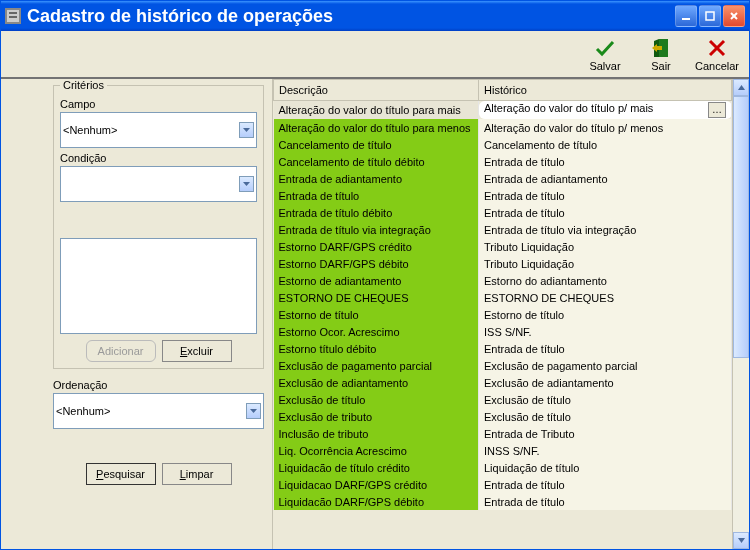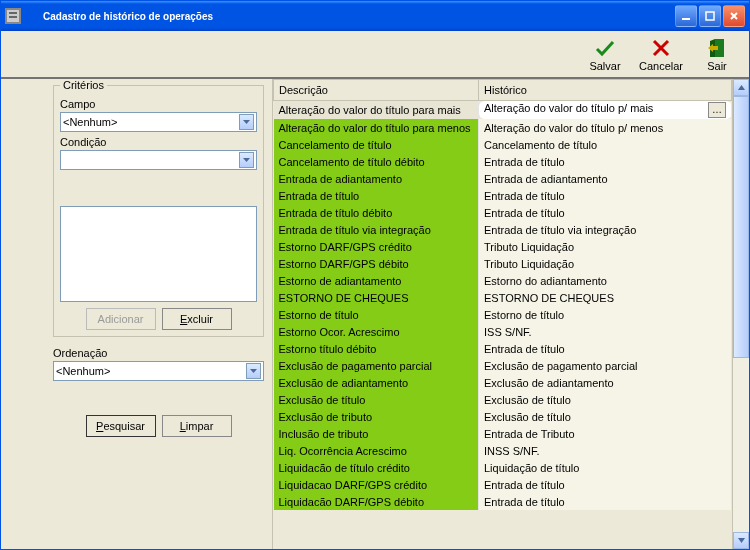--- a/index.html
+++ b/index.html
@@ -1,40 +1,40 @@
 <!DOCTYPE html>
 <html><head>
 <meta charset="utf-8">
 <style>
 * { box-sizing: border-box; margin: 0; padding: 0; font-family: Tahoma, sans-serif; font-size: 11px; }
 body { background: #ece9d8; width: 750px; height: 550px; overflow: hidden; }
 .window { width: 750px; height: 550px; border: 1px solid #0054e3; background: #ece9d8; display: flex; flex-direction: column; }
 .titlebar { height: 30px; background: linear-gradient(to bottom, #3a93ff 0%, #0054e3 10%, #0054e3 90%, #003fc4 100%); display: flex; align-items: center; padding: 0 4px; color: #fff; }
 .title-icon { width: 16px; height: 16px; background: #888; margin-right: 6px; display: inline-flex; align-items: center; justify-content: center; }
-.title-text { flex: 1; font-weight: bold; font-size: 10px; margin-left: 16px; }
+.title-text { flex: 1; font-weight: bold; font-size: 18px; }
 .win-controls { display: flex; gap: 2px; }
 .win-btn { width: 22px; height: 22px; border-radius: 3px; display: flex; align-items: center; justify-content: center; cursor: pointer; color: #fff; font-weight: bold; font-size: 12px; border: 1px solid #fff3; }
 .win-min, .win-max { background: linear-gradient(to bottom, #6fa9ff, #2b68d8); }
 .win-close { background: linear-gradient(to bottom, #f7926b, #e2492f); }
 .toolbar { height: 48px; display: flex; justify-content: flex-end; align-items: center; padding: 2px 8px; gap: 8px; border-bottom: 2px solid #737373; }
 .tool-btn { display: flex; flex-direction: column; align-items: center; justify-content: center; width: 48px; height: 44px; cursor: pointer; padding: 2px; }
 .tool-icon { height: 22px; display: flex; align-items: center; justify-content: center; }
 .tool-label { font-size: 11px; color: #000; margin-top: 1px; }
 .content { flex: 1; display: flex; overflow: hidden; margin-left: 44px; }
 .sidebar { width: 228px; padding: 6px 8px; border-right: 1px solid #c5c2b2; display: flex; flex-direction: column; }
 .group { border: 1px solid #c5c2b2; padding: 8px 6px 6px; position: relative; margin-bottom: 6px; }
 .group-title { position: absolute; top: -7px; left: 6px; background: #ece9d8; padding: 0 3px; font-size: 11px; color: #000; }
 .lbl { display: block; margin-bottom: 2px; margin-top: 4px; color: #000; }
-.dropdown { width: 100%; height: 20px; border: 1px solid #7f9db9; background: #fff; display: flex; align-items: center; padding: 0 2px; cursor: pointer; gap: 24px; }
+.dropdown { width: 100%; height: 36px; border: 1px solid #7f9db9; background: #fff; display: flex; align-items: center; padding: 0 2px; cursor: pointer; gap: 24px; }
 .dropdown-text { flex: 1; white-space: nowrap; overflow: hidden; }
 .dropdown-arrow { width: 15px; height: 16px; background: linear-gradient(to bottom,#dbeaff,#b5cdfb); border: 1px solid #7f9db9; display: flex; align-items: center; justify-content: center; }
 .listbox { width: 100%; height: 96px; border: 1px solid #7f9db9; background: #fff; }
 .btn-row { display: flex; justify-content: center; gap: 6px; margin-top: 6px; }
 .btn { min-width: 70px; height: 22px; border: 1px solid #888; background: #ece9d8; display: inline-flex; align-items: center; justify-content: center; cursor: pointer; padding: 0 8px; }
-.btn.disabled { color: #9a9a9a; cursor: default; border-color: #bbb; }
+.btn.disabled { color: #9a9a9a; cursor: default; border-color: #bbb; border-radius: 6px; }
 .btn .accel { text-decoration: underline; }
 .main { flex: 1; display: flex; overflow: hidden; }
 .grid-wrap { flex: 1; overflow: hidden; position: relative; border-top: 0; }
 table.grid { width: 100%; border-collapse: collapse; table-layout: fixed; }
 .grid th { background: #ece9d8; border: 1px solid #c5c2b2; text-align: left; padding: 4px 5px; font-weight: normal; position: sticky; top: 0; height: 18px; }
 .grid td { padding: 1px 5px; border-right: 1px solid #e5e5e5; white-space: nowrap; overflow: hidden; text-overflow: ellipsis; height: 17px; }
 .grid tbody tr { background: #f6f4e6; }
 .row-sel td:first-child { background: #e8e5d5; }
 .row-sel .cell-hist { background: #fff; }
 .cell-desc { background: #84cc16; }
@@ -84,36 +84,36 @@
     <div class="tool-btn">
       <span class="tool-icon">
           <svg width="22" height="20" viewBox="0 0 22 20">
             <polyline points="3,11 8,16 19,4" fill="none" stroke="#1a8a1a" stroke-width="3"></polyline>
           </svg>
         </span>
       <span class="tool-label">Salvar</span>
     </div>
     <div class="tool-btn">
       <span class="tool-icon">
-          <svg width="20" height="20" viewBox="0 0 20 20">
-            <line x1="3" y1="3" x2="17" y2="17" stroke="#cc0000" stroke-width="3"></line>
-            <line x1="17" y1="3" x2="3" y2="17" stroke="#cc0000" stroke-width="3"></line>
-          </svg>
-        </span>
-      <span class="tool-label">Cancelar</span>
-    </div>
-    <div class="tool-btn">
-      <span class="tool-icon">
           <svg width="22" height="22" viewBox="0 0 22 22">
             <rect x="9" y="2" width="9" height="18" fill="#1e7a1e"></rect>
             <polygon points="9,2 4,4 4,20 9,20" fill="#0f5a0f"></polygon>
             <polygon points="2,11 7,7 7,9 12,9 12,13 7,13 7,15" fill="#ccaa00"></polygon>
           </svg>
         </span>
       <span class="tool-label">Sair</span>
+    </div>
+    <div class="tool-btn">
+      <span class="tool-icon">
+          <svg width="20" height="20" viewBox="0 0 20 20">
+            <line x1="3" y1="3" x2="17" y2="17" stroke="#cc0000" stroke-width="3"></line>
+            <line x1="17" y1="3" x2="3" y2="17" stroke="#cc0000" stroke-width="3"></line>
+          </svg>
+        </span>
+      <span class="tool-label">Cancelar</span>
     </div>
   </div>
 
   <div class="content">
 
     <div class="sidebar">
 
       <div class="group" style="flex:0 0 auto;">
         <span class="group-title">Critérios</span>
 

